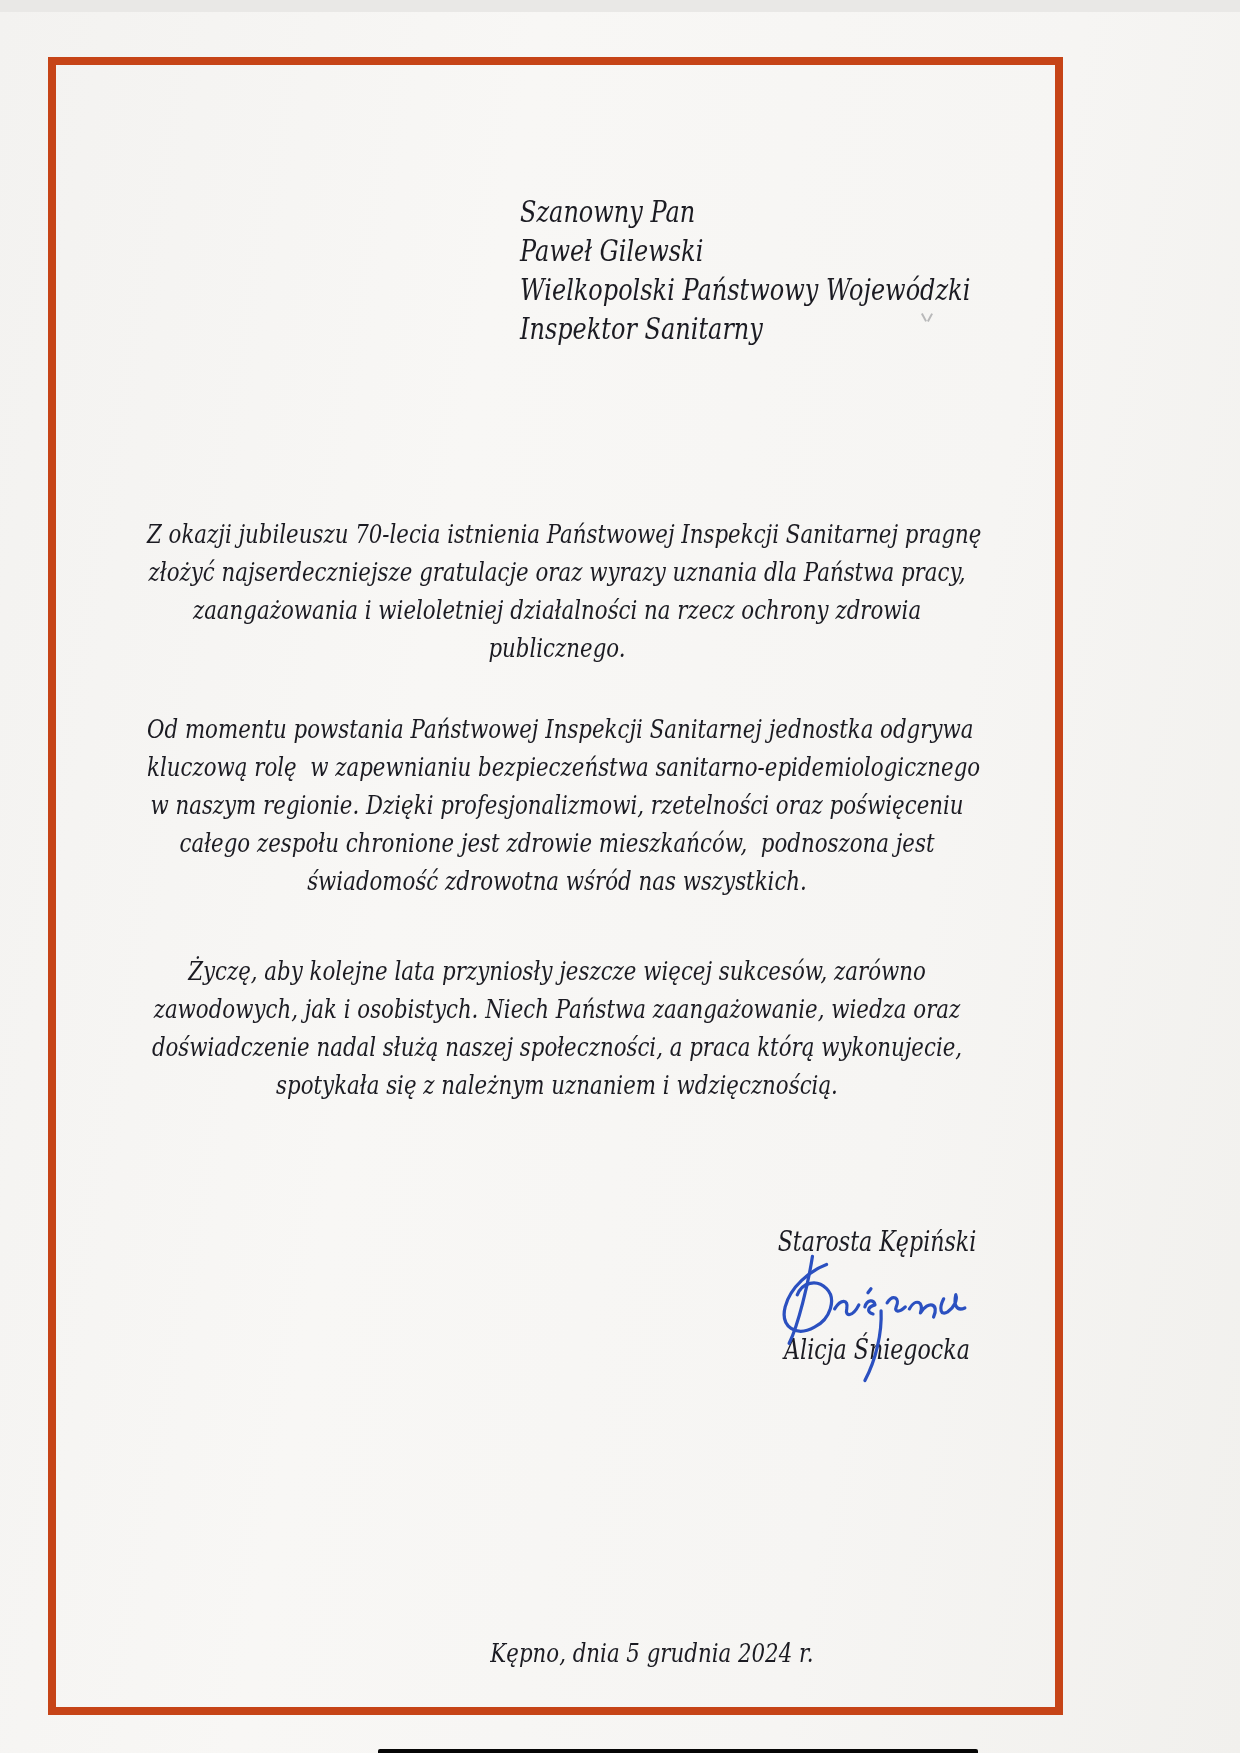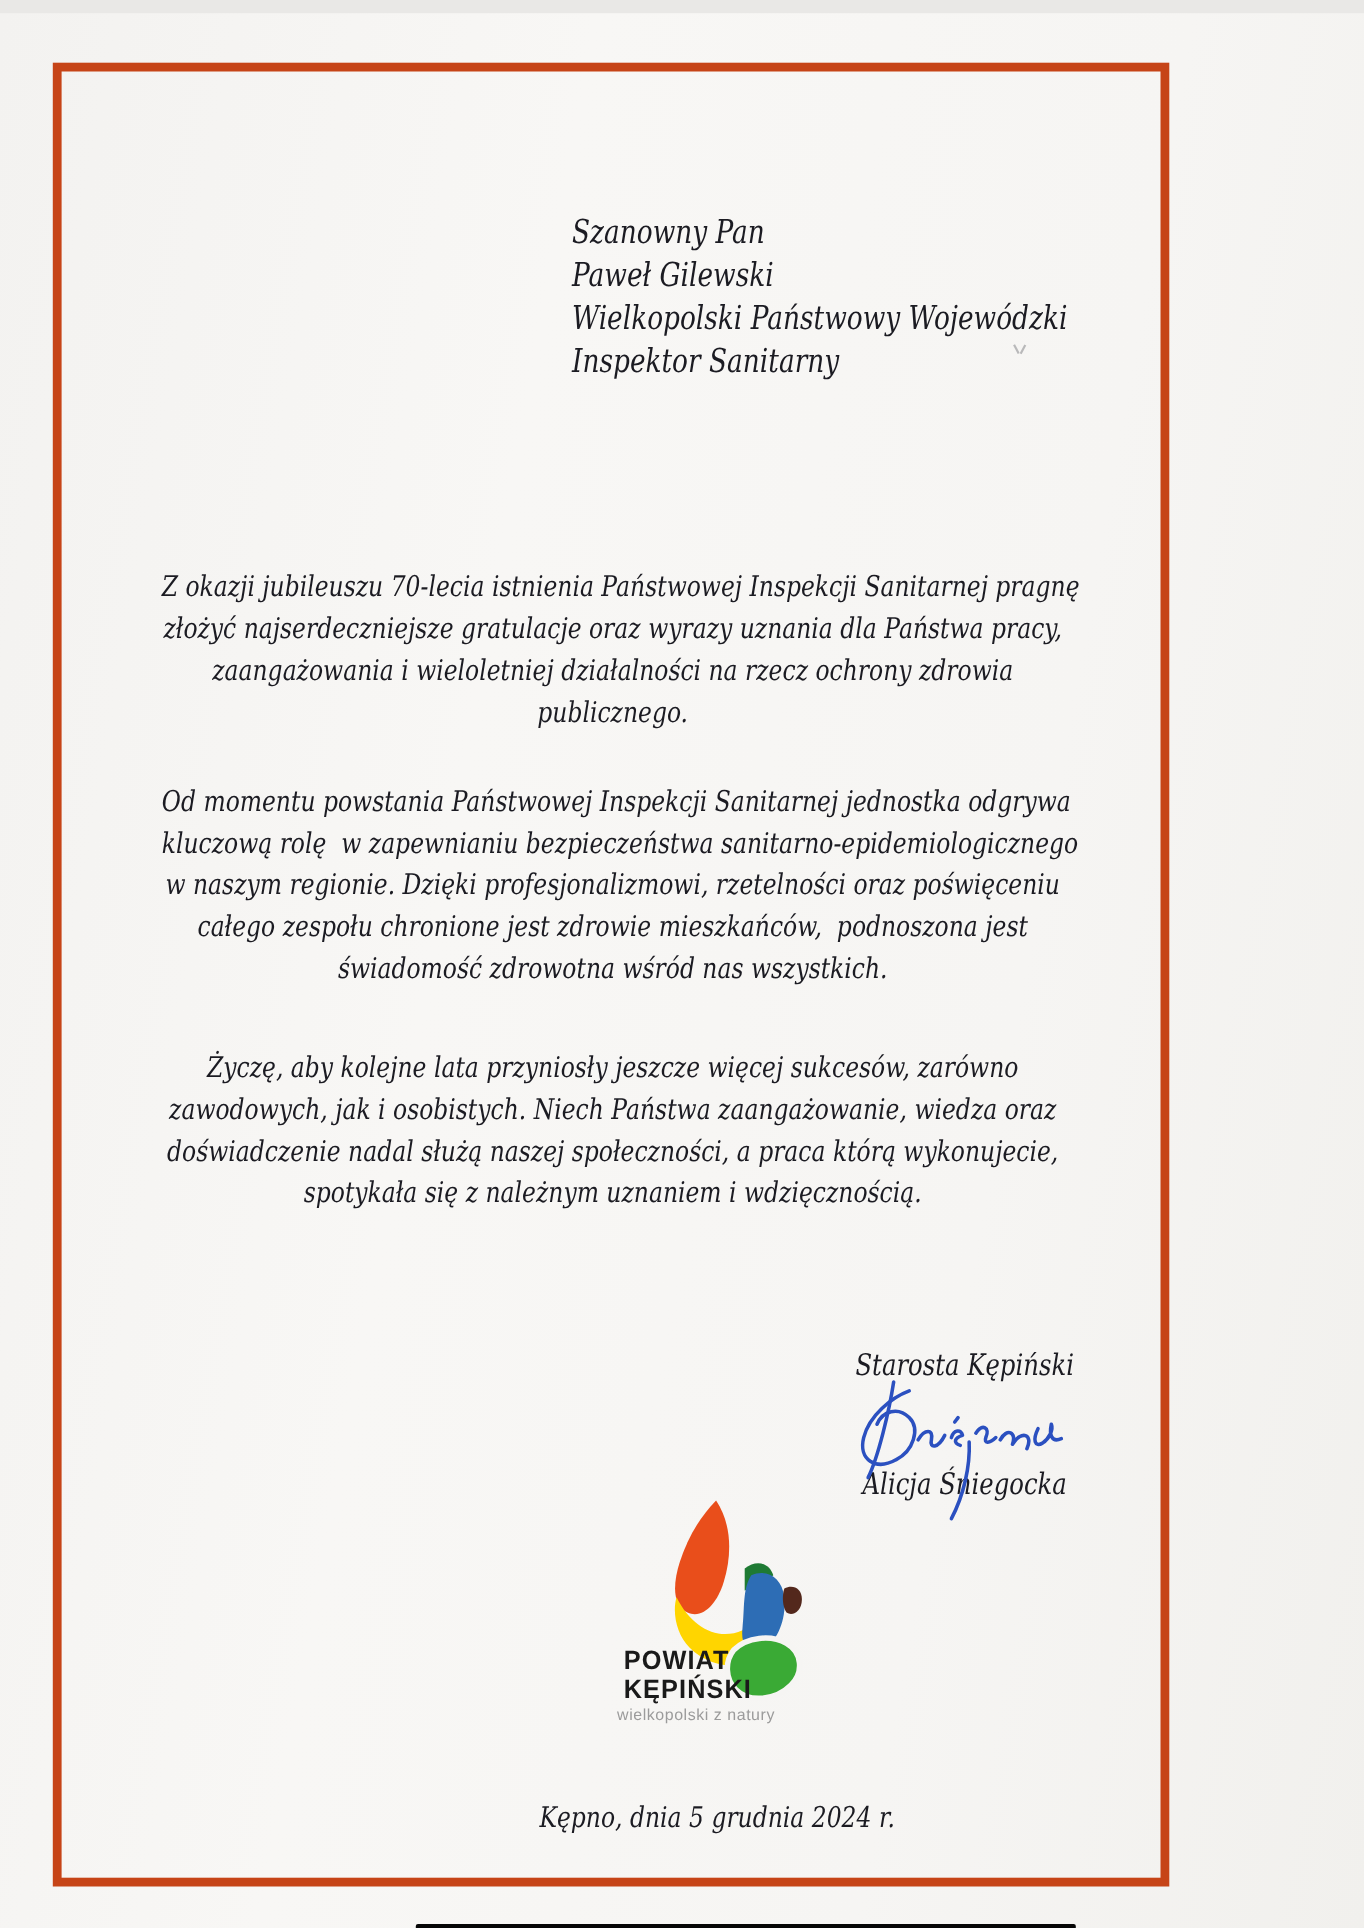--- a/index.html
+++ b/index.html
@@ -125,41 +125,20 @@
       <path d="M99,40 l3,-4"></path>
       <path d="M118,50 c6,-9 13,-5 9,4 c-2,5 3,6 9,0"></path>
       <path d="M140,56 c6,-11 15,-7 11,4 c8,-13 19,-9 13,4"></path>
       <path d="M174,46 c-5,10 -3,17 4,13 c6,-4 10,-12 8,-17 c-2,9 0,17 9,13"></path>
       <path d="M112,58 C113,80 107,106 96,127"></path>
     </g>
   </svg>
 
   <div class="sig-name">Alicja Śniegocka</div>
 
-  <div class="logo">
-    <svg class="logo-mark" viewBox="0 0 152 200" xmlns="http://www.w3.org/2000/svg">
-
-      <path d="M70,4 C82,22 86,48 77,78 C71,98 58,112 44,106 C31,100 30,82 37,60 C44,38 56,18 70,4 Z" fill="#e94e1b"></path>
-
-      <path d="M34,92 C48,120 72,132 94,122 C108,116 118,122 114,136 C106,160 68,160 46,138 C34,126 30,106 34,92 Z" fill="#ffd500"></path>
-
-      <path d="M96,66 C106,58 118,60 122,72 C114,80 104,84 96,86 Z" fill="#1e7a33"></path>
-
-      <path d="M102,72 C116,66 130,74 132,92 C134,112 126,132 112,140 C100,146 92,136 94,120 C96,102 94,84 102,72 Z" fill="#2d6db5"></path>
-
-      <path d="M132,84 C140,80 148,84 148,94 C148,104 140,110 134,106 C130,100 130,90 132,84 Z" fill="#53281c"></path>
-
-      <path d="M86,140 C98,128 120,126 134,134 C148,142 150,160 138,172 C124,186 100,188 88,176 C78,166 78,150 86,140 Z" fill="#3aaa35" stroke="#f6f5f3" stroke-width="5"></path>
-    </svg>
-    <div class="logo-name">
-      <div>POWIAT</div>
-      <div>KĘPIŃSKI</div>
-    </div>
-    <div class="logo-tagline">wielkopolski z natury</div>
-  </div>
 
   <div class="dateline">Kępno, dnia 5 grudnia 2024 r.</div>
 
   <span class="v-mark"></span>
   <div class="scan-band-1"></div>
   <div class="scan-band-2"></div>
   <div class="scan-band-3"></div>
 
 </div>
 

